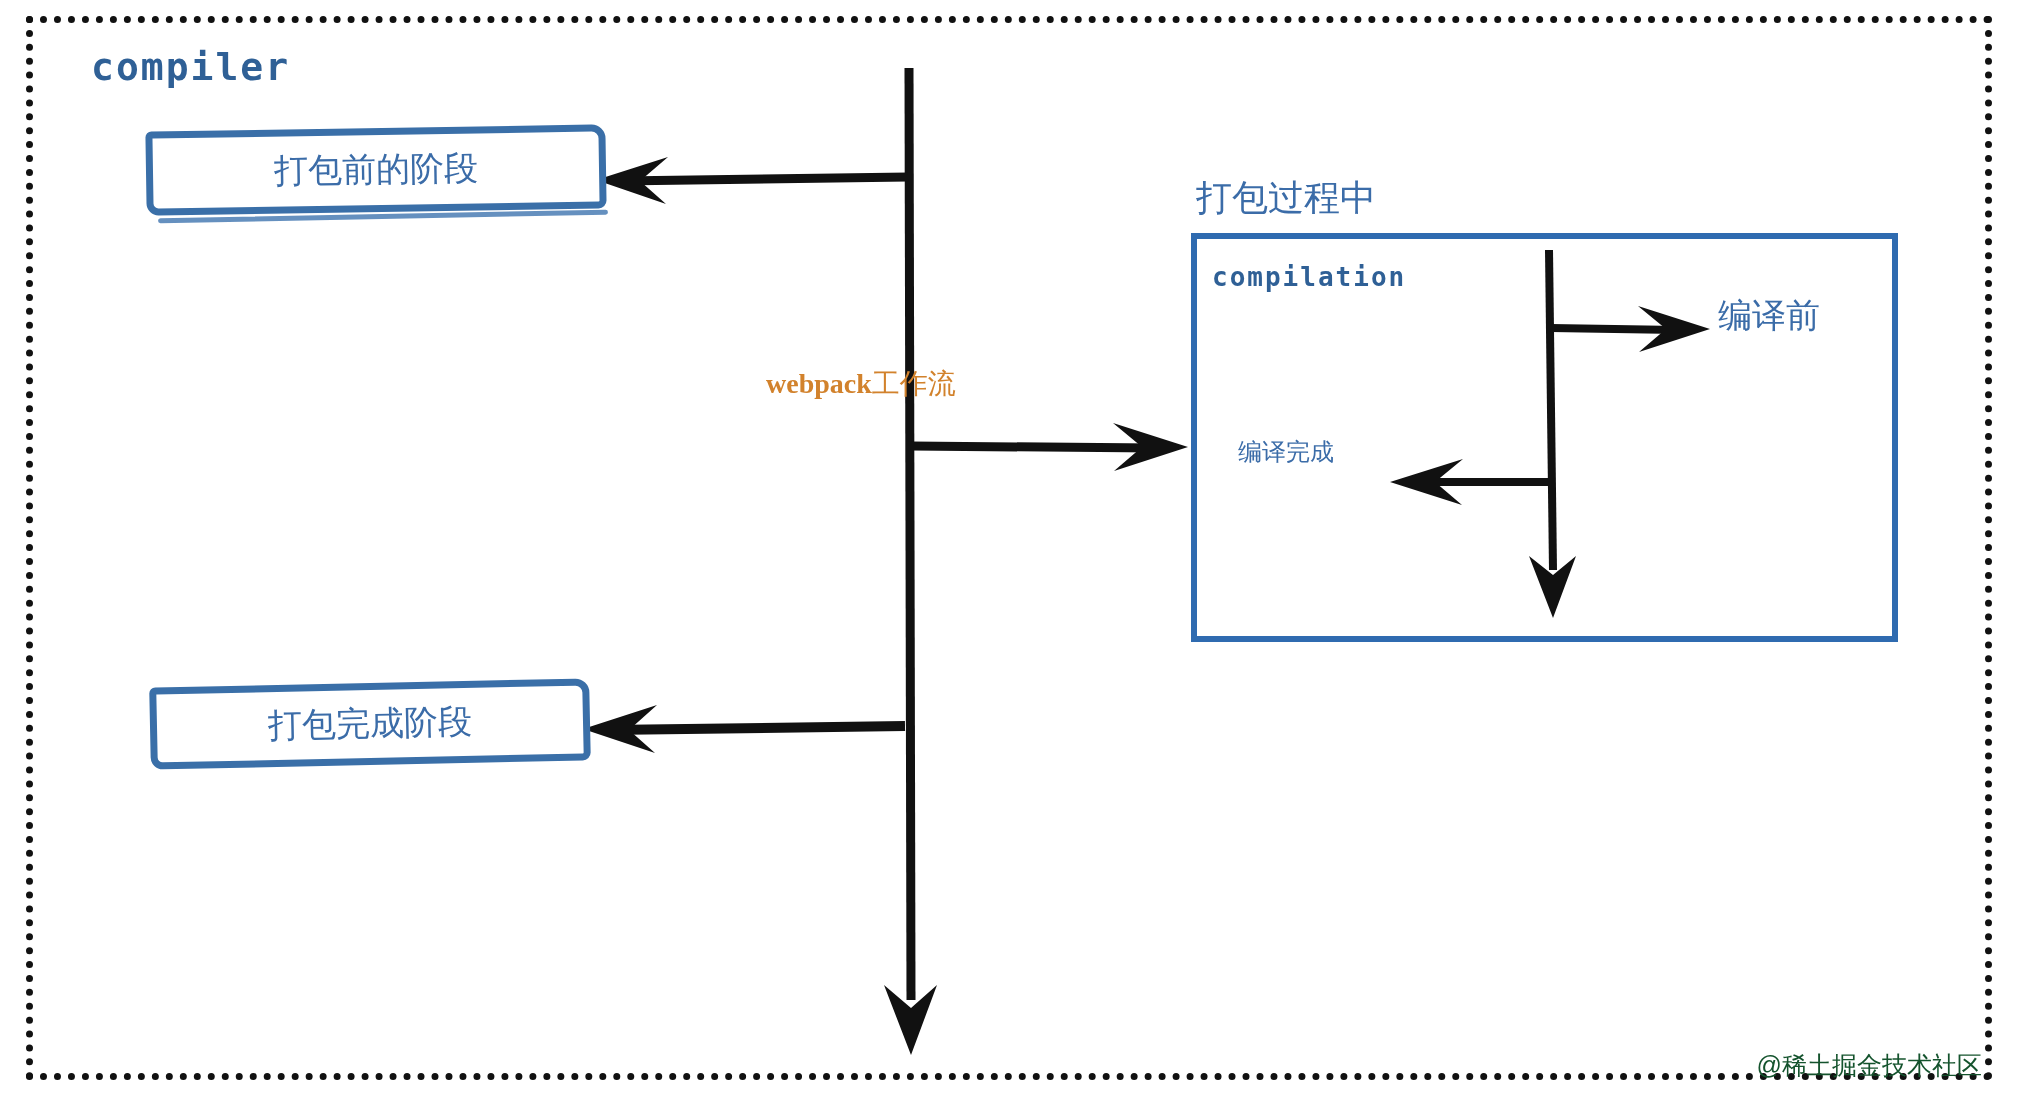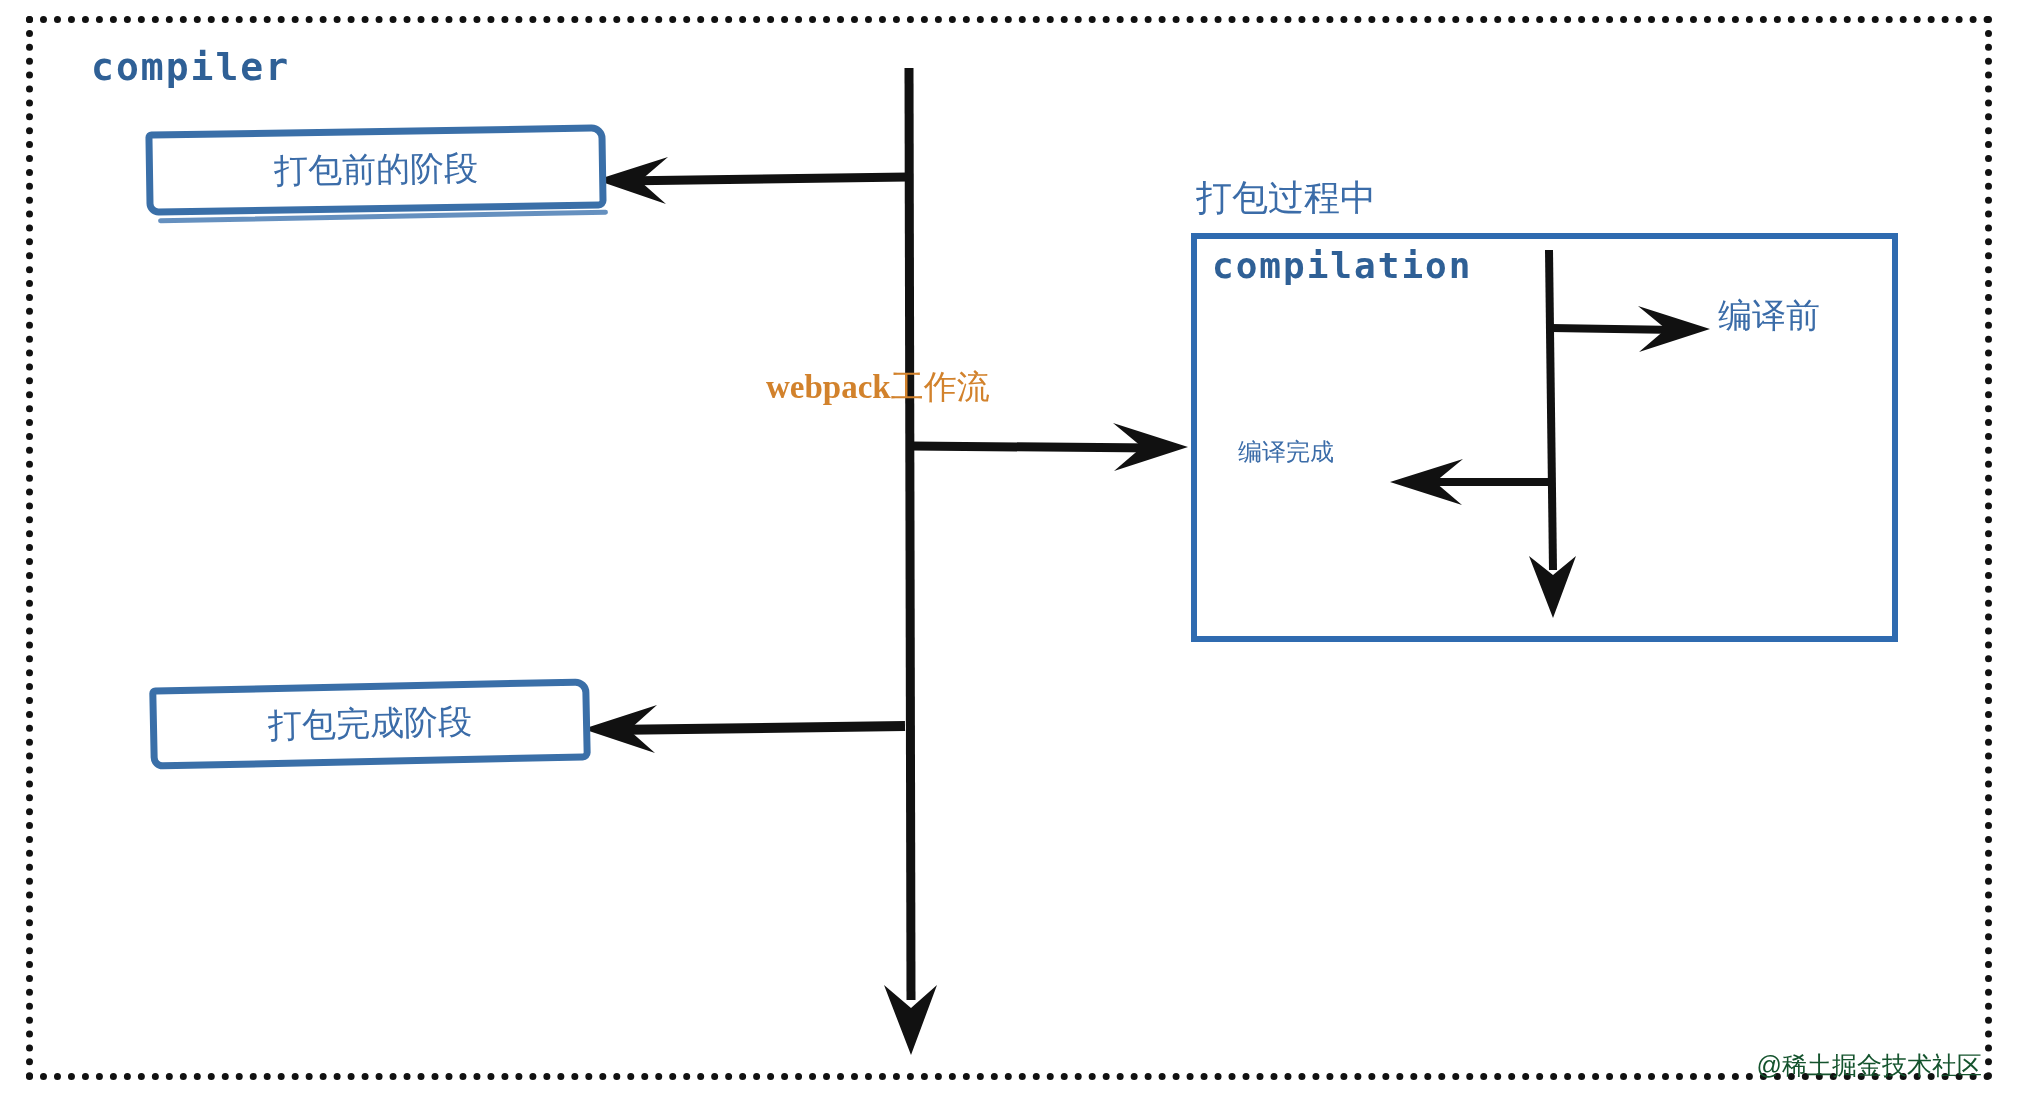--- a/index.html
+++ b/index.html
@@ -49,34 +49,34 @@
   }
 
   #compiler-title {
     left: 46px;
     top: 48px;
     font-size: 38px;
     margin-left: 45px;
   }
   #compilation-title {
     left: 1212px;
-    top: 248px;
-    font-size: 36px;
+    top: 264px;
+    font-size: 26px;
     text-align: right;
   }
   #phase-mid-title {
     left: 1196px;
     top: 180px;
     font-size: 36px;
     text-align: right;
   }
   #workflow-label {
     left: 766px;
     top: 370px;
-    font-size: 33px;
+    font-size: 28px;
     color: #d2822c;
     font-family: "Liberation Serif", "DejaVu Serif", serif;
     font-weight: 700;
     letter-spacing: 0px;
   }
   #workflow-label .cjkpart {
     font-family: "Liberation Sans", "DejaVu Sans", sans-serif;
     font-weight: 400;
   }
   #label-before-compile {

